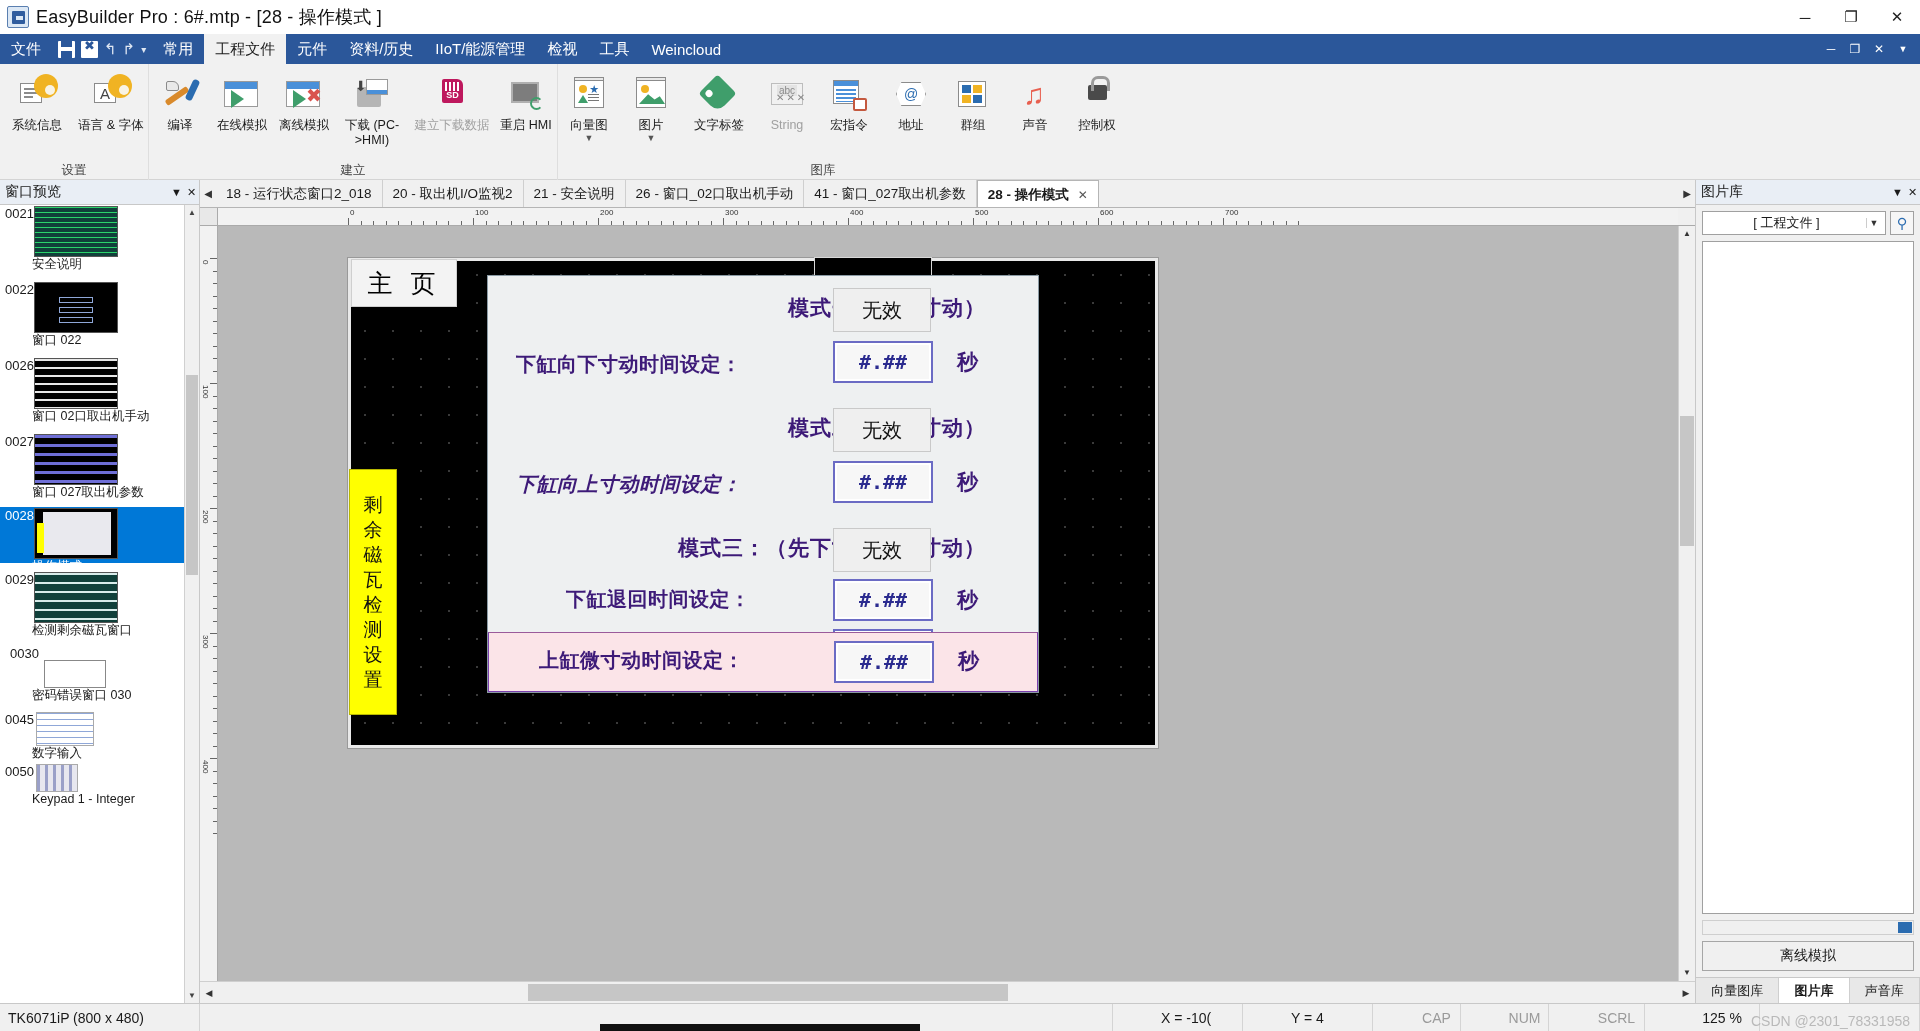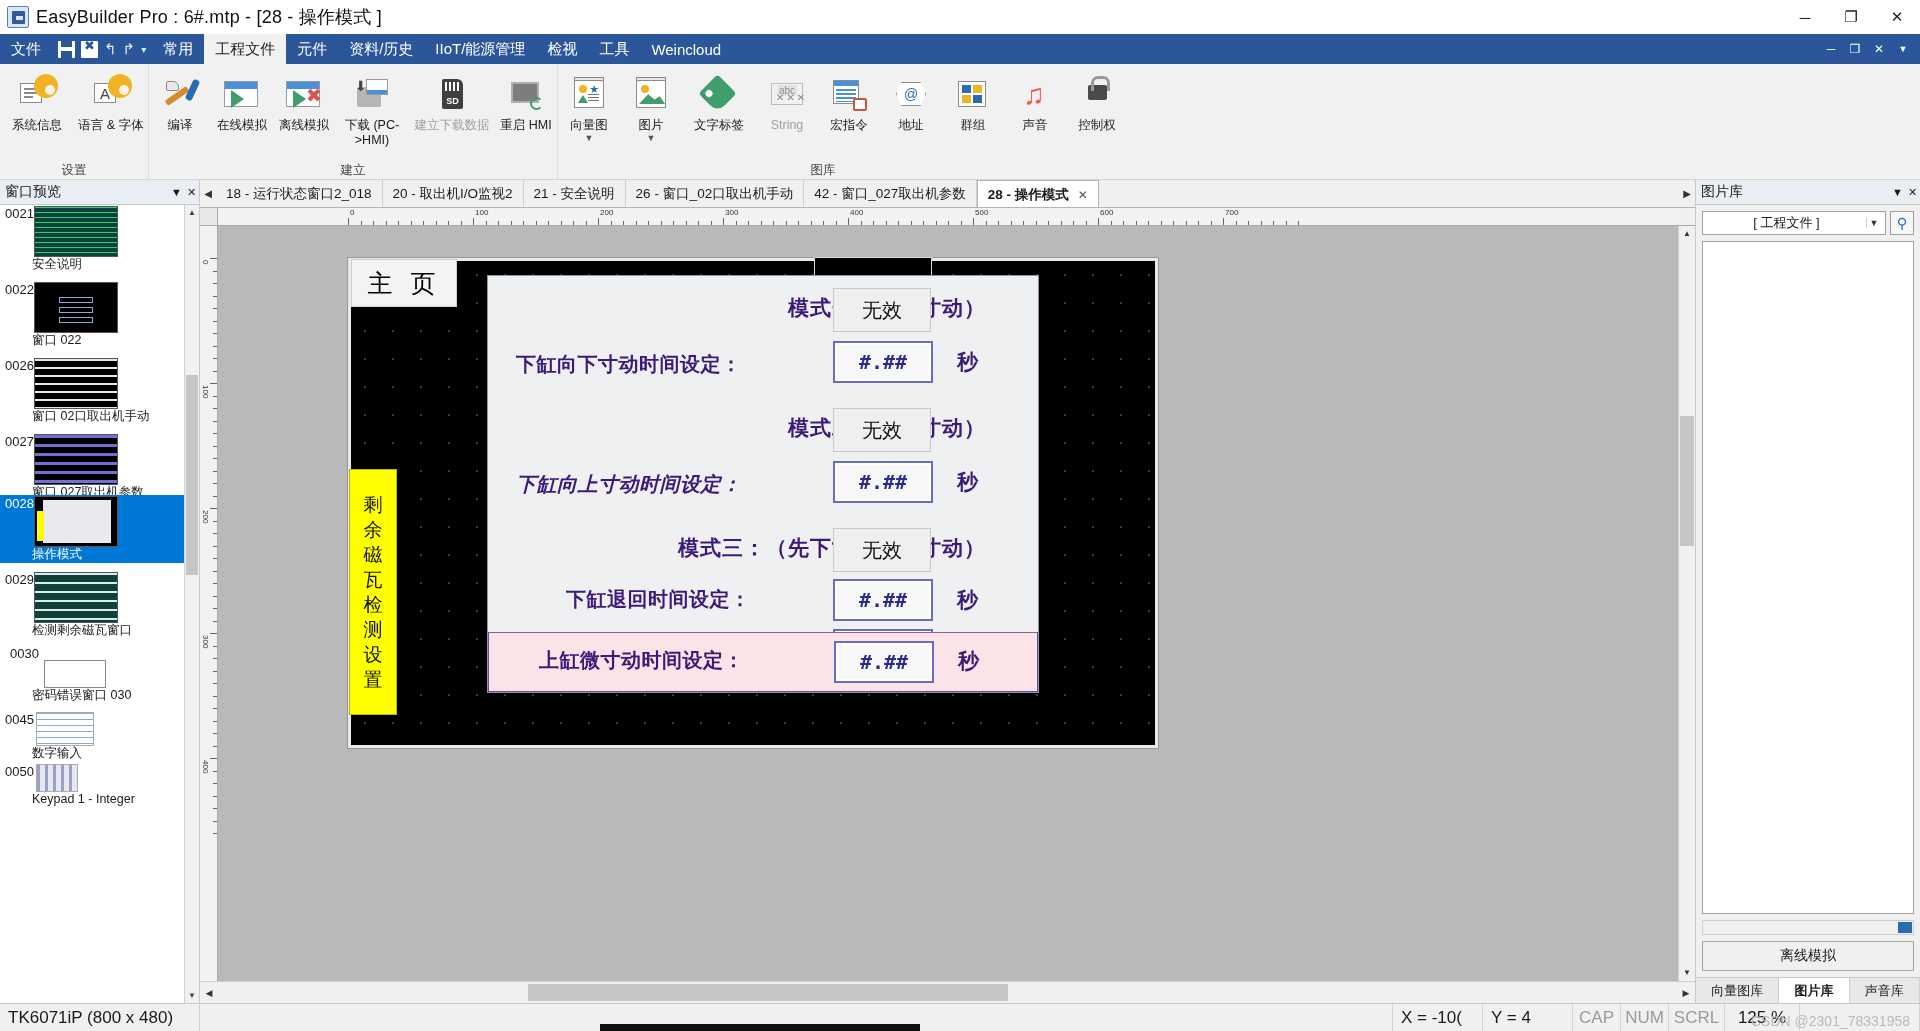--- a/index.html
+++ b/index.html
@@ -86,21 +86,21 @@
           background:#f0b323; border:4px solid #f0b323;
           box-shadow:0 0 0 2px #f0b323; }
   .gear:after{content:"";position:absolute;left:5px;top:5px;width:10px;height:10px;border-radius:50%;background:#f8f3e4;}
   .doc-sheet { position:absolute; left:2px; top:8px; width:22px; height:20px; background:#fff; border:1.5px solid #8b8b8b; }
   .doc-sheet i { position:absolute; left:3px; height:2px; background:#8b8b8b; width:14px; display:block; }
   .win-ico { position:absolute; left:1px; top:6px; width:34px;height:26px; background:#fff; border:1.5px solid #9a9a9a;}
   .win-ico .bar { position:absolute; left:0; top:0; right:0; height:7px; background:#4a90d9; }
   .play { position:absolute; left:8px; top:15px; width:0;height:0;
           border-left:13px solid #3f9e6b; border-top:9px solid transparent; border-bottom:9px solid transparent; }
   .xmark { position:absolute; right:1px; top:11px; font-size:19px; color:#d9534f; font-weight:bold; line-height:19px; }
-  .sd { position:absolute; left:9px; top:4px; width:21px; height:30px; background:#404040; border-radius:2px 6px 2px 2px; }
+  .sd { position:absolute; left:9px; top:4px; width:21px; height:24px; background:#be185d; border-radius:2px 6px 2px 2px; }
   .sd .pins { position:absolute; left:3px; top:3px; width:15px; height:9px;
       background:repeating-linear-gradient(to right,#fff 0 2px,transparent 2px 4px); }
   .sd .txt { position:absolute; left:0; right:0; bottom:3px; text-align:center; font-size:9px; color:#fff; font-weight:bold; }
   .dlbox { position:absolute; left:4px; top:12px; width:24px; height:20px; background:#b5b5b5; border-radius:2px;}
   .dlpaper { position:absolute; left:13px; top:4px; width:22px; height:16px; background:#fff; border:1.5px solid #9a9a9a;}
   .dlpaper .hd { position:absolute; left:0;right:0;bottom:0;height:4px;background:#4a90d9;}
   .monitor { position:absolute; left:4px; top:7px; width:28px; height:21px; background:#7d7d7d; border:2px solid #b0b0b0; }
   .refresh { position:absolute; right:2px; bottom:3px; width:13px;height:13px; border:2.5px solid #3f9e6b;
              border-radius:50%; border-right-color:transparent; }
   .gal { position:absolute; left:4px; top:5px; width:30px;height:28px; background:#fff; border:1.5px solid #8b8b8b; }
@@ -246,21 +246,21 @@
   .rp-hscroll { height:15px; background:#f0f0f0; border:1px solid #cfcfcf; position:relative; }
   .rp-hscroll .thumb { position:absolute; right:1px; top:1px; bottom:1px; width:14px; background:#2b6cb0; }
   .rp-action { height:30px; background:#f0f0f0; border:1px solid #a6a6a6; display:flex; align-items:center; justify-content:center; font-size:14px; }
   .rp-tabs { height:26px; flex:0 0 26px; display:flex; border-top:1px solid #c8c8c8; background:#e8e8e8; }
   .rp-tab { flex:1 1 auto; display:flex; align-items:center; justify-content:center; font-size:13px; border-right:1px solid #cfcfcf; }
   .rp-tab.active { background:#fff; font-weight:bold; }
 
   
   .statusbar {
     height:28px; flex:0 0 28px; background:#f0f0f0; border-top:1px solid #c8c8c8;
-    display:flex; align-items:stretch; font-size:17px;
+    display:flex; align-items:stretch; font-size:14px;gap:40px;
   }
   .sb-cell { display:flex; align-items:center; padding:0 8px; border-right:1px solid #d4d4d4; }
   .sb-grow { flex:1 1 auto; border-right:1px solid #d4d4d4; }
   .sb-dim { color:#9a9a9a; }
   .watermark {
     position:absolute; right:10px; bottom:2px; font-size:14px; color:#b9b9b9;
     pointer-events:none;
   }
   .minibar { position:absolute; left:600px; bottom:0; width:320px; height:7px; background:#111; }
 </style>
@@ -541,21 +541,21 @@
           <div class="wp-thumb" style="background:#000;background-image:repeating-linear-gradient(to bottom,#e8e8e8 0 2px,transparent 2px 8px);"></div>
           <div class="wp-name">窗口  02口取出机手动</div>
         </div>
 
         <div class="wp-item" style="height:62px;margin-top:14px">
           <span class="wp-id" style="position:absolute;left:3px;top:2px">0027</span>
           <div class="wp-thumb" style="background:#000;background-image:repeating-linear-gradient(to bottom,#6f6fd6 0 3px,transparent 3px 9px);"></div>
           <div class="wp-name">窗口  027取出机参数</div>
         </div>
 
-        <div class="wp-item selected" style="height:68px;">
+        <div class="wp-item selected" style="height:56px;margin-top:12px">
           <span class="wp-id" style="position:absolute;left:3px;top:2px;color:#fff">0028</span>
           <div class="wp-thumb" style="background:#000;position:relative;">
             <div style="position:absolute;left:8px;top:3px;right:6px;bottom:3px;background:#e9e9ee;"></div>
             <div style="position:absolute;left:2px;top:14px;width:7px;height:30px;background:#ffff00;"></div>
           </div>
           <div class="wp-name" style="color:#fff">操作模式</div>
         </div>
 
         <div class="wp-item" style="height:62px;margin-top:8px">
           <span class="wp-id" style="position:absolute;left:3px;top:2px">0029</span>
@@ -603,21 +603,21 @@
           <div class="tab">
               <span>20 - 取出机I/O监视2</span>
             </div>
           <div class="tab">
               <span>21 - 安全说明</span>
             </div>
           <div class="tab">
               <span>26 - 窗口_02口取出机手动</span>
             </div>
           <div class="tab">
-              <span>42 - 窗口_027取出机参数</span>
+              <span>41 - 窗口_027取出机参数</span>
             </div>
           <div class="tab active">
             <span>28 - 操作模式</span>
             <span class="x">✕</span>
           </div>
         </div>
         <div class="tabscroll">▶</div>
       </div>
 
       <div class="editorwrap">

